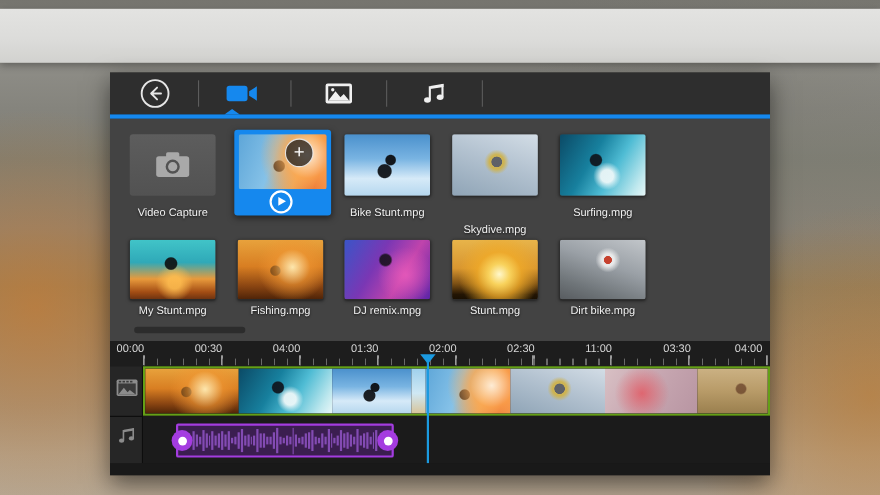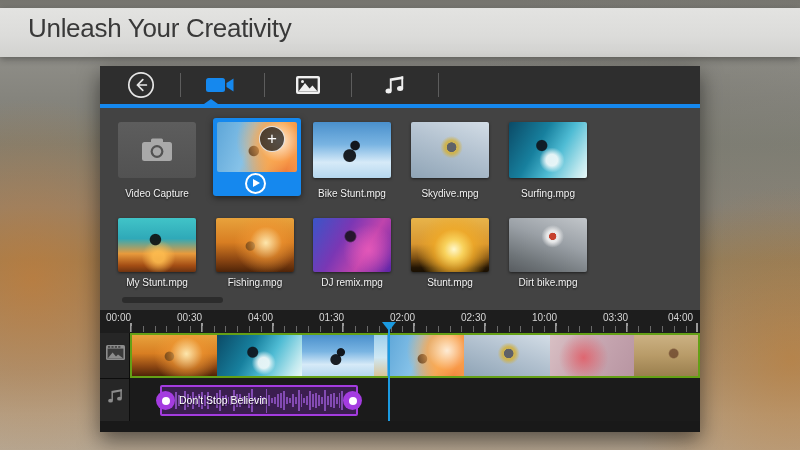--- a/index.html
+++ b/index.html
@@ -135,21 +135,20 @@
   .playhead-line { position:absolute; left:288px; top:14px; width:2px; height:97px; background:#1b9ae0; z-index:5; }
   .playhead-cap { position:absolute; left:282px; top:12px; width:0; height:0; z-index:6;
     border-left:7px solid transparent; border-right:7px solid transparent; border-top:9px solid #1b9ae0; cursor:grab; }
 
   .icon-svg { display:block; }
 </style>
 </head>
 <body>
 
 <div class="banner">
-  <div class="banner-title">Unleash Your Creativity</div>
 </div>
 
 <div class="panel">
 
   <div class="tabbar">
     <div class="tab tab-back">
       <svg class="icon-svg" width="28" height="28" viewBox="0 0 28 28">
         <circle cx="14" cy="14" r="12.2" fill="none" stroke="#e6e6e6" stroke-width="1.7"></circle>
         <path d="M15.8 8.6 L10.4 14 L15.8 19.4 M10.4 14 H19.4" fill="none" stroke="#e6e6e6" stroke-width="1.7" stroke-linecap="round" stroke-linejoin="round"></path>
       </svg>
@@ -201,21 +200,21 @@
     <div class="sel-tile">
       <div class="sel-thumb sc-beachjump"></div>
       <div class="plus-badge">+</div>
       <div class="play-btn"></div>
     </div>
 
     <div class="thumb sc-bmx" style="left:213px; top:14px"></div>
     <div class="tile-label" style="left:203px; top:80px">Bike Stunt.mpg</div>
 
     <div class="thumb sc-skydive" style="left:311px; top:14px"></div>
-    <div class="tile-label" style="left:301px; top:80px">Skydive.mpg</div>
+    <div class="tile-label" style="left:301px; top:96px">Skydive.mpg</div>
 
     <div class="thumb sc-surf" style="left:409px; top:14px"></div>
     <div class="tile-label" style="left:399px; top:80px">Surfing.mpg</div>
 
     <div class="thumb r2 sc-mybike" style="left:18px"></div>
     <div class="tile-label" style="left:8px; top:169px">My Stunt.mpg</div>
 
     <div class="thumb r2 sc-fishing" style="left:116px"></div>
     <div class="tile-label" style="left:106px; top:169px">Fishing.mpg</div>
 
@@ -233,21 +232,21 @@
 
   <div class="timeline">
 
     <div class="ruler">
       <span class="ruler-label" style="left:6px">00:00</span>
       <span class="ruler-label" style="left:77px">00:30</span>
       <span class="ruler-label" style="left:148px">04:00</span>
       <span class="ruler-label" style="left:219px">01:30</span>
       <span class="ruler-label" style="left:290px">02:00</span>
       <span class="ruler-label" style="left:361px">02:30</span>
-      <span class="ruler-label" style="left:432px">10:00</span>
+      <span class="ruler-label" style="left:432px">11:00</span>
       <span class="ruler-label" style="left:503px">03:30</span>
       <span class="ruler-label" style="left:568px">04:00</span>
       <div class="ticks-major"></div>
       <div class="ticks-minor"></div>
     </div>
 
     <div class="track-icons">
       <svg class="icon-svg" style="position:absolute;left:5px;top:11px" width="21" height="17" viewBox="0 0 21 17">
         <rect x="1" y="1" width="19" height="15" rx="1.5" fill="#8c8c8c"></rect>
         <rect x="2.6" y="4.6" width="15.8" height="10" fill="#3a3a3a"></rect>
@@ -335,21 +334,20 @@
             <i style="height: 6.512px;"></i>
             <i style="height: 20.3723px;"></i>
             <i style="height: 8.02123px;"></i>
             <i style="height: 13.9099px;"></i>
             <i style="height: 14.8731px;"></i>
             <i style="height: 7.67158px;"></i>
             <i style="height: 14.3542px;"></i>
             <i style="height: 18.0836px;"></i>
             <i style="height: 6.76308px;"></i>
           </div>
-        <div class="audio-title">Don't Stop Believin</div>
         <div class="handle handle-l"></div>
         <div class="handle handle-r"></div>
       </div>
     </div>
 
     <div class="playhead-line"></div>
     <div class="playhead-cap"></div>
   </div>
 </div>
 

